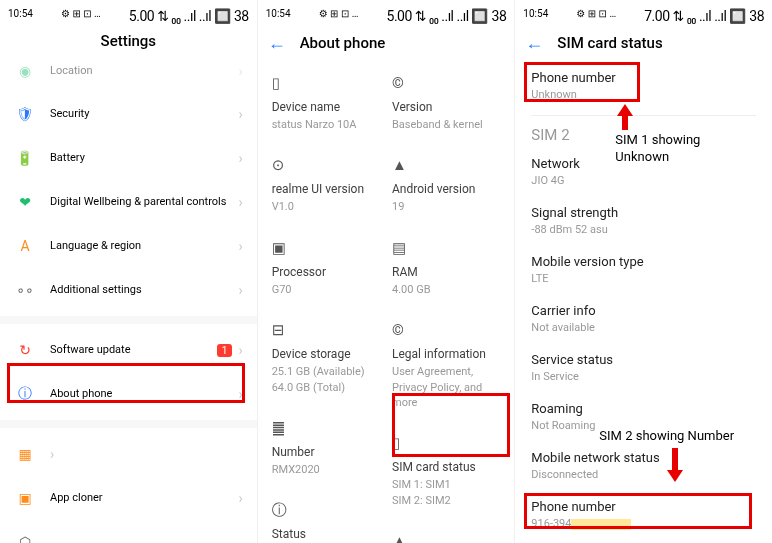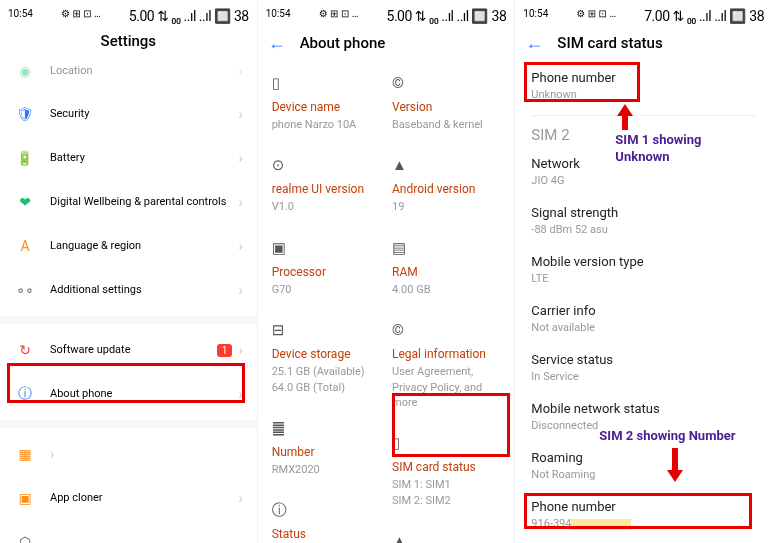--- a/index.html
+++ b/index.html
@@ -16,27 +16,27 @@
 .row .ic{width:22px;height:22px;margin-right:14px;display:flex;align-items:center;justify-content:center;flex-shrink:0}
 .row .lbl{flex:1;font-size:11px;line-height:1.3}
 .row .chev{color:#ccc;font-size:14px}
 .badge{background:#ff3b30;color:#fff;font-size:10px;padding:1px 5px;border-radius:3px;margin-right:6px}
 .sep{height:8px;background:#f7f7f7;margin:4px 0}
 .redbox{position:absolute;border:3px solid #e60000;pointer-events:none;z-index:5}
 .cols{display:flex;padding:0 8px}
 .col{flex:1;padding:0 6px}
 .item{padding:10px 0 14px}
 .item .ic2{width:18px;height:18px;margin-bottom:8px}
-.item .t{font-size:12px;color:#c2410c;margin-bottom:3px}
+.item .t{font-size:12px;color:#404040;margin-bottom:3px}
 .item .v{font-size:11px;color:#999;line-height:1.4}
 .block{padding:8px 16px 10px}
 .block .bt{font-size:13px;color:#222;margin-bottom:3px}
 .block .bv{font-size:11px;color:#999}
 .simhdr{font-size:15px;color:#999;padding:4px 16px}
-.annot{position:absolute;color:#4c1d95;font-size:13px;font-weight:700;z-index:6}
+.annot{position:absolute;color:#000000;font-size:13px;font-weight:400;z-index:6}
 .arrow{position:absolute;z-index:6}
 .arrow svg{display:block}
 .hl{background:#ffe89a;display:inline-block;width:60px;height:11px;vertical-align:middle}
 svg{display:block}
 .divline{height:1px;background:#eee;margin:0 16px}
 </style>
 </head>
 <body>
 
 <div class="screens">
@@ -117,21 +117,21 @@
   </div>
   <div class="header">
     <span class="back">←</span>
     <span>About phone</span>
   </div>
   <div class="cols">
     <div class="col" id="s2l">
           <div class="item">
             <div class="ic2" style="font-size: 15px; color: rgb(85, 85, 85);">▯</div>
             <div class="t">Device name</div>
-            <div class="v">phone Narzo 10A</div>
+            <div class="v">status Narzo 10A</div>
           </div>
           <div class="item">
             <div class="ic2" style="font-size: 15px; color: rgb(85, 85, 85);">⊙</div>
             <div class="t">realme UI version</div>
             <div class="v">V1.0</div>
           </div>
           <div class="item">
             <div class="ic2" style="font-size: 15px; color: rgb(85, 85, 85);">▣</div>
             <div class="t">Processor</div>
             <div class="v">G70</div>
@@ -220,26 +220,26 @@
         </div>
         <div class="block">
           <div class="bt">Carrier info</div>
           <div class="bv">Not available</div>
         </div>
         <div class="block">
           <div class="bt">Service status</div>
           <div class="bv">In Service</div>
         </div>
         <div class="block">
+          <div class="bt">Roaming</div>
+          <div class="bv">Not Roaming</div>
+        </div>
+        <div class="block">
           <div class="bt">Mobile network status</div>
           <div class="bv">Disconnected</div>
-        </div>
-        <div class="block">
-          <div class="bt">Roaming</div>
-          <div class="bv">Not Roaming</div>
         </div>
         <div class="block">
           <div class="bt">Phone number</div>
           <div class="bv">916-394<span class="hl"></span></div>
         </div>
       </div>
 
   <div class="redbox" style="left:9px;top:493px;width:228px;height:36px"></div>
 
   <div class="arrow" style="left:100px;top:104px">

